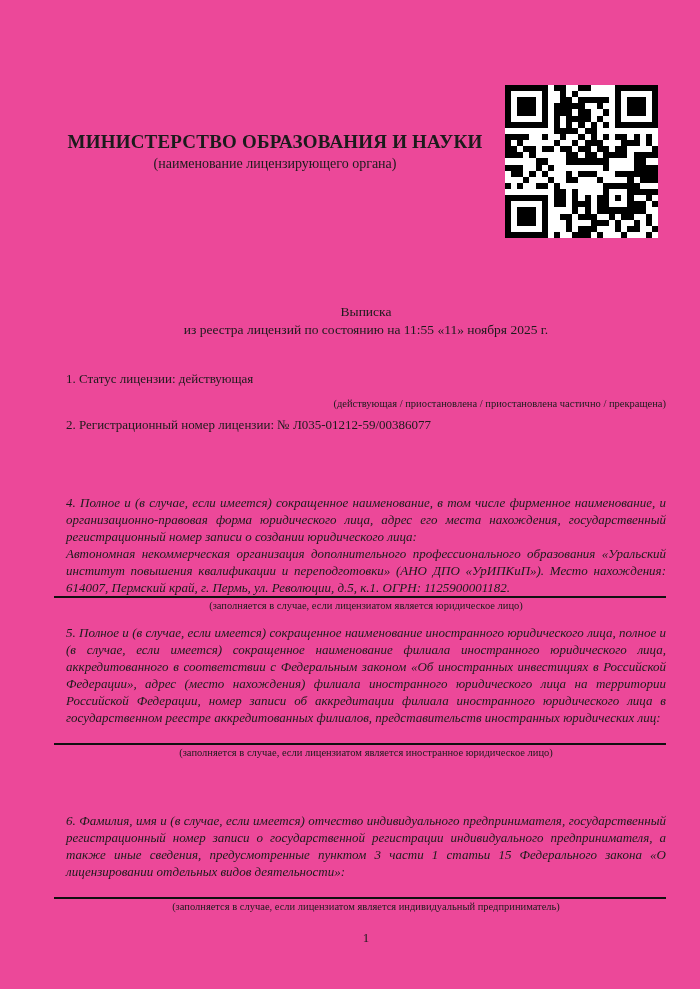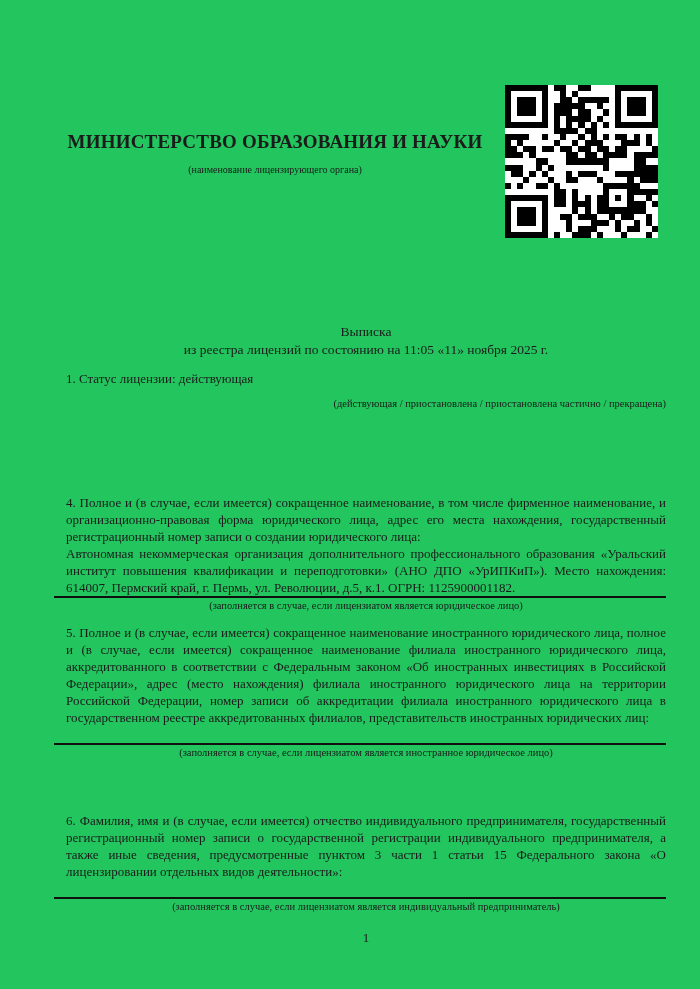--- a/index.html
+++ b/index.html
@@ -1,32 +1,32 @@
 <!DOCTYPE html>
 <html lang="ru"><head>
 <meta charset="utf-8">
 <style>
   html,body{margin:0;padding:0;background:#ffffff;}
   .page{
-    position:relative;width:700px;height:989px;background:#22c55e;
+    position:relative;width:700px;height:989px;background:#ec4899;
     font-family:"Liberation Serif","DejaVu Serif",serif;color:#1b1b1b;
     overflow:hidden;
   }
   .abs{position:absolute;}
   
   .ministry{top:128px;left:66px;width:418px;text-align:center;}
   .ministry-line{font-weight:bold;font-size:19px;line-height:28px;letter-spacing:.2px;}
-  .ministry-caption{font-size:10px;line-height:14px;margin-top:7px;font-weight:normal;}
+  .ministry-caption{font-size:14px;line-height:14px;margin-top:1px;font-weight:normal;}
   .qr-box{left:505px;top:85px;width:153px;height:153px;}
   .qr-box svg{display:block;width:153px;height:153px;shape-rendering:crispEdges;}
   
-  .doc-title{top:303px;left:66px;width:600px;text-align:center;font-size:13.5px;line-height:18px;margin-top:20px;}
+  .doc-title{top:303px;left:66px;width:600px;text-align:center;font-size:13.5px;line-height:18px;}
   
   .field{left:66px;width:600px;font-size:13px;line-height:17px;}
-  .just{text-align:justify;text-justify:inter-word;}
+  .just{text-align:justify;text-justify:inter-word;font-style:italic;}
   .note-center{text-align:right;font-size:10.5px;line-height:15px;}
   .blank-line{height:17px;}
   .rule{height:0;border-top:2px solid #101010;margin-left:-12px;width:612px;}
   .caption{text-align:center;font-size:10.5px;line-height:15px;margin-top:0;}
   .page-number{top:929px;left:66px;width:600px;text-align:center;font-size:13px;line-height:17px;}
 </style>
 </head>
 <body>
 
 <div class="page">
@@ -361,26 +361,27 @@
           <rect x="13" y="24" width="1" height="1"></rect>
           <rect x="15" y="24" width="1" height="1"></rect>
           <rect x="19" y="24" width="1" height="1"></rect>
           <rect x="23" y="24" width="1" height="1"></rect>
         </g>
       </svg>
   </div>
 
   <div class="abs doc-title">
     <div>Выписка</div>
-    <div>из реестра лицензий по состоянию на 11:05 «11» ноября 2025 г.</div>
+    <div>из реестра лицензий по состоянию на 11:55 «11» ноября 2025 г.</div>
   </div>
 
   <div class="abs field" style="top:370px">1. Статус лицензии: действующая</div>
   <div class="abs field note-center" style="top:396px">(действующая / приостановлена / приостановлена частично / прекращена)</div>
 
+  <div class="abs field" style="top:416px">2. Регистрационный номер лицензии: № Л035-01212-59/00386077</div>
 
 
   <div class="abs field" style="top:494px">
     <div class="just">4. Полное и (в случае, если имеется) сокращенное наименование, в том числе фирменное наименование, и организационно-правовая форма юридического лица, адрес его места нахождения, государственный регистрационный номер записи о создании юридического лица:</div>
     <div class="just">Автономная некоммерческая организация дополнительного профессионального образования «Уральский институт повышения квалификации и переподготовки» (АНО ДПО «УрИПКиП»). Место нахождения: 614007, Пермский край, г. Пермь, ул. Революции, д.5, к.1. ОГРН: 1125900001182.</div>
     <div class="rule"></div>
     <div class="caption">(заполняется в случае, если лицензиатом является юридическое лицо)</div>
   </div>
 
   <div class="abs field" style="top:624px">

